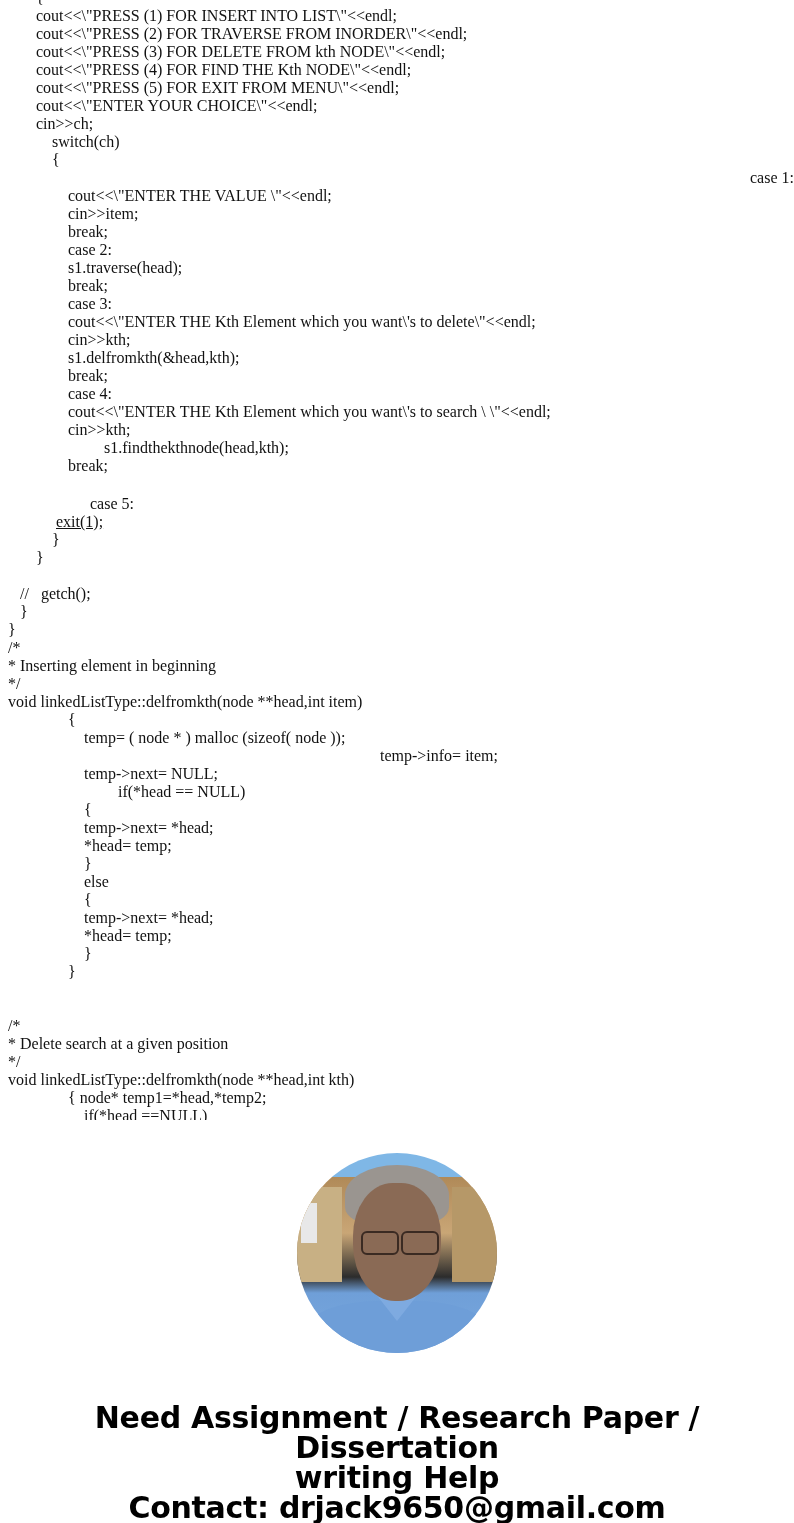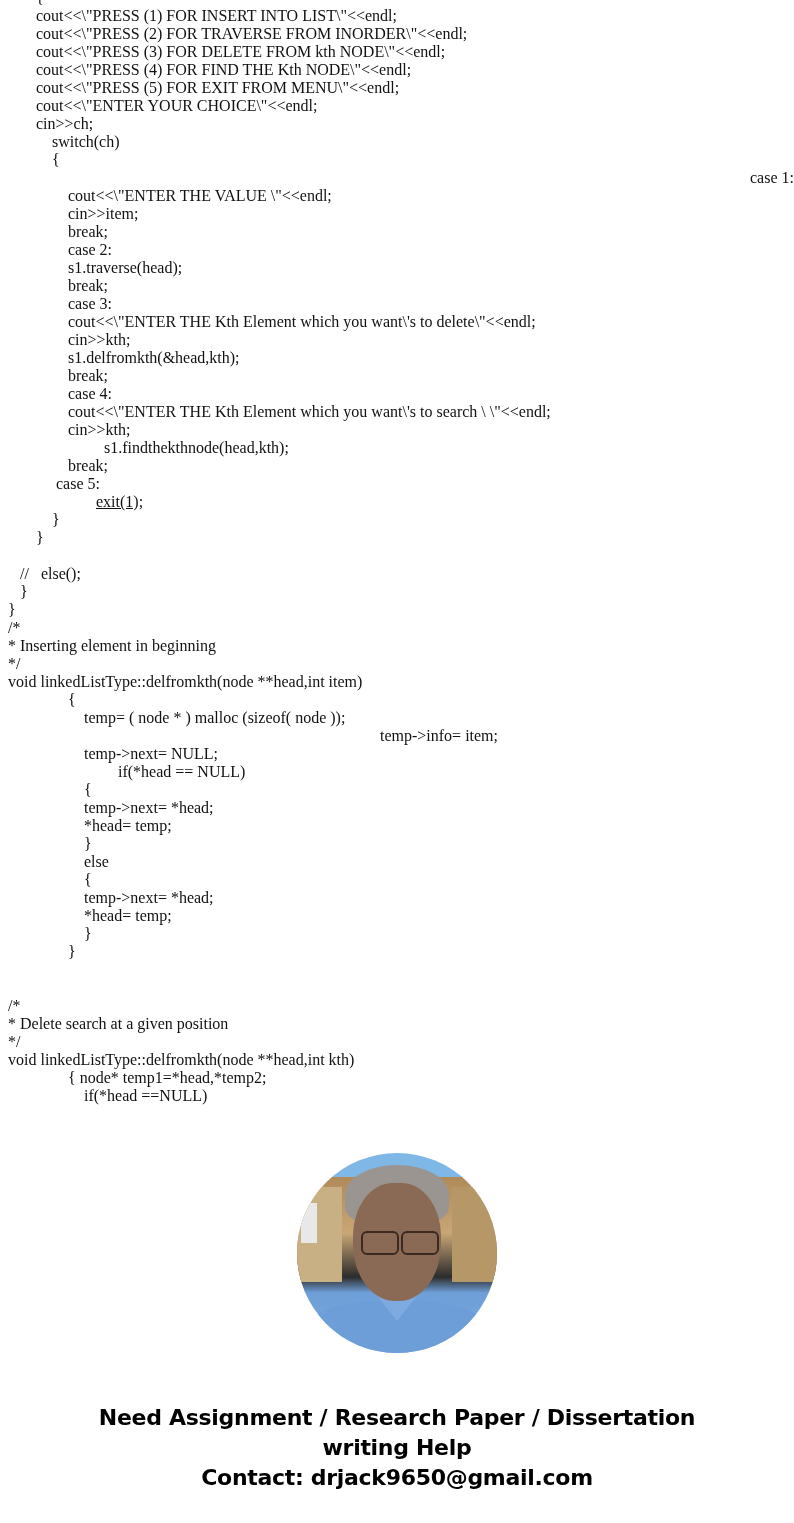--- a/index.html
+++ b/index.html
@@ -18,21 +18,21 @@
     .avatar .panel-r { position: absolute; right: 0; top: 34px; width: 45px; height: 95px; background: #b69868; }
     .avatar .switch { position: absolute; left: 4px; top: 50px; width: 16px; height: 40px; background: #e8e8e8; }
     .avatar .hair { position: absolute; left: 48px; top: 12px; width: 104px; height: 60px; border-radius: 50% 50% 30% 30%; background: #9a9590; }
     .avatar .face { position: absolute; left: 56px; top: 30px; width: 88px; height: 118px; border-radius: 45% 45% 48% 48%; background: #8a6a55; }
     .avatar .glasses-l { position: absolute; left: 64px; top: 78px; width: 34px; height: 20px; border: 2px solid #3a2a22; border-radius: 6px; }
     .avatar .glasses-r { position: absolute; left: 104px; top: 78px; width: 34px; height: 20px; border: 2px solid #3a2a22; border-radius: 6px; }
     .avatar .shirt { position: absolute; left: 10px; top: 148px; width: 180px; height: 70px; border-radius: 40% 40% 0 0; background: #6e9ed8; }
     .avatar .collar { position: absolute; left: 78px; top: 140px; width: 44px; height: 28px; background: #7eaae0; clip-path: polygon(0 0, 50% 100%, 100% 0); }
     .footer {
       position: absolute; left: 0; top: 1403px; width: 794px; text-align: center;
-      font-family: "DejaVu Sans", sans-serif; font-weight: bold; font-size: 22px; line-height: 30px; color: #000;
+      font-family: "DejaVu Sans", sans-serif; font-weight: bold; font-size: 30px; line-height: 30px; color: #000;
       letter-spacing: -0.3px;
     }
   </style>
 </head>
 <body>
 
 <div class="code" id="code">
     <div class="line" style="padding-left: 36px;">{</div>
     <div class="line" style="padding-left: 36px;">cout&lt;&lt;\"PRESS (1) FOR INSERT INTO LIST\"&lt;&lt;endl;</div>
     <div class="line" style="padding-left: 36px;">cout&lt;&lt;\"PRESS (2) FOR TRAVERSE FROM INORDER\"&lt;&lt;endl;</div>
@@ -53,26 +53,26 @@
     <div class="line" style="padding-left: 68px;">case 3:</div>
     <div class="line" style="padding-left: 68px;">cout&lt;&lt;\"ENTER THE Kth Element which you want\'s to delete\"&lt;&lt;endl;</div>
     <div class="line" style="padding-left: 68px;">cin&gt;&gt;kth;</div>
     <div class="line" style="padding-left: 68px;">s1.delfromkth(&amp;head,kth);</div>
     <div class="line" style="padding-left: 68px;">break;</div>
     <div class="line" style="padding-left: 68px;">case 4:</div>
     <div class="line" style="padding-left: 68px;">cout&lt;&lt;\"ENTER THE Kth Element which you want\'s to search \ \"&lt;&lt;endl;</div>
     <div class="line" style="padding-left: 68px;">cin&gt;&gt;kth;</div>
     <div class="line" style="padding-left: 104px;">s1.findthekthnode(head,kth);</div>
     <div class="line" style="padding-left: 68px;">break;</div>
-    <div class="line" style="padding-left: 56px;">case 5:</div>
-    <div class="line" style="padding-left: 96px; text-decoration: underline;">exit(1);</div>
+    <div class="line" style="padding-left: 90px; margin-top: 20px;">case 5:</div>
+    <div class="line" style="padding-left: 56px; text-decoration: underline;">exit(1);</div>
     <div class="line" style="padding-left: 52px;">}</div>
     <div class="line" style="padding-left: 36px;">}</div>
     <div class="line" style="padding-left: 8px;"></div>
-    <div class="line" style="padding-left: 20px;">//   else();</div>
+    <div class="line" style="padding-left: 20px;">//   getch();</div>
     <div class="line" style="padding-left: 20px;">}</div>
     <div class="line" style="padding-left: 8px;">}</div>
     <div class="line" style="padding-left: 8px;">/*</div>
     <div class="line" style="padding-left: 8px;">* Inserting element in beginning</div>
     <div class="line" style="padding-left: 8px;">*/</div>
     <div class="line" style="padding-left: 8px;">void linkedListType::delfromkth(node **head,int item)</div>
     <div class="line" style="padding-left: 68px;">{</div>
     <div class="line" style="padding-left: 84px;">temp= ( node * ) malloc (sizeof( node ));</div>
     <div class="line" style="padding-left: 84px; text-align: center;">temp-&gt;info= item;</div>
     <div class="line" style="padding-left: 84px;">temp-&gt;next= NULL;</div>

